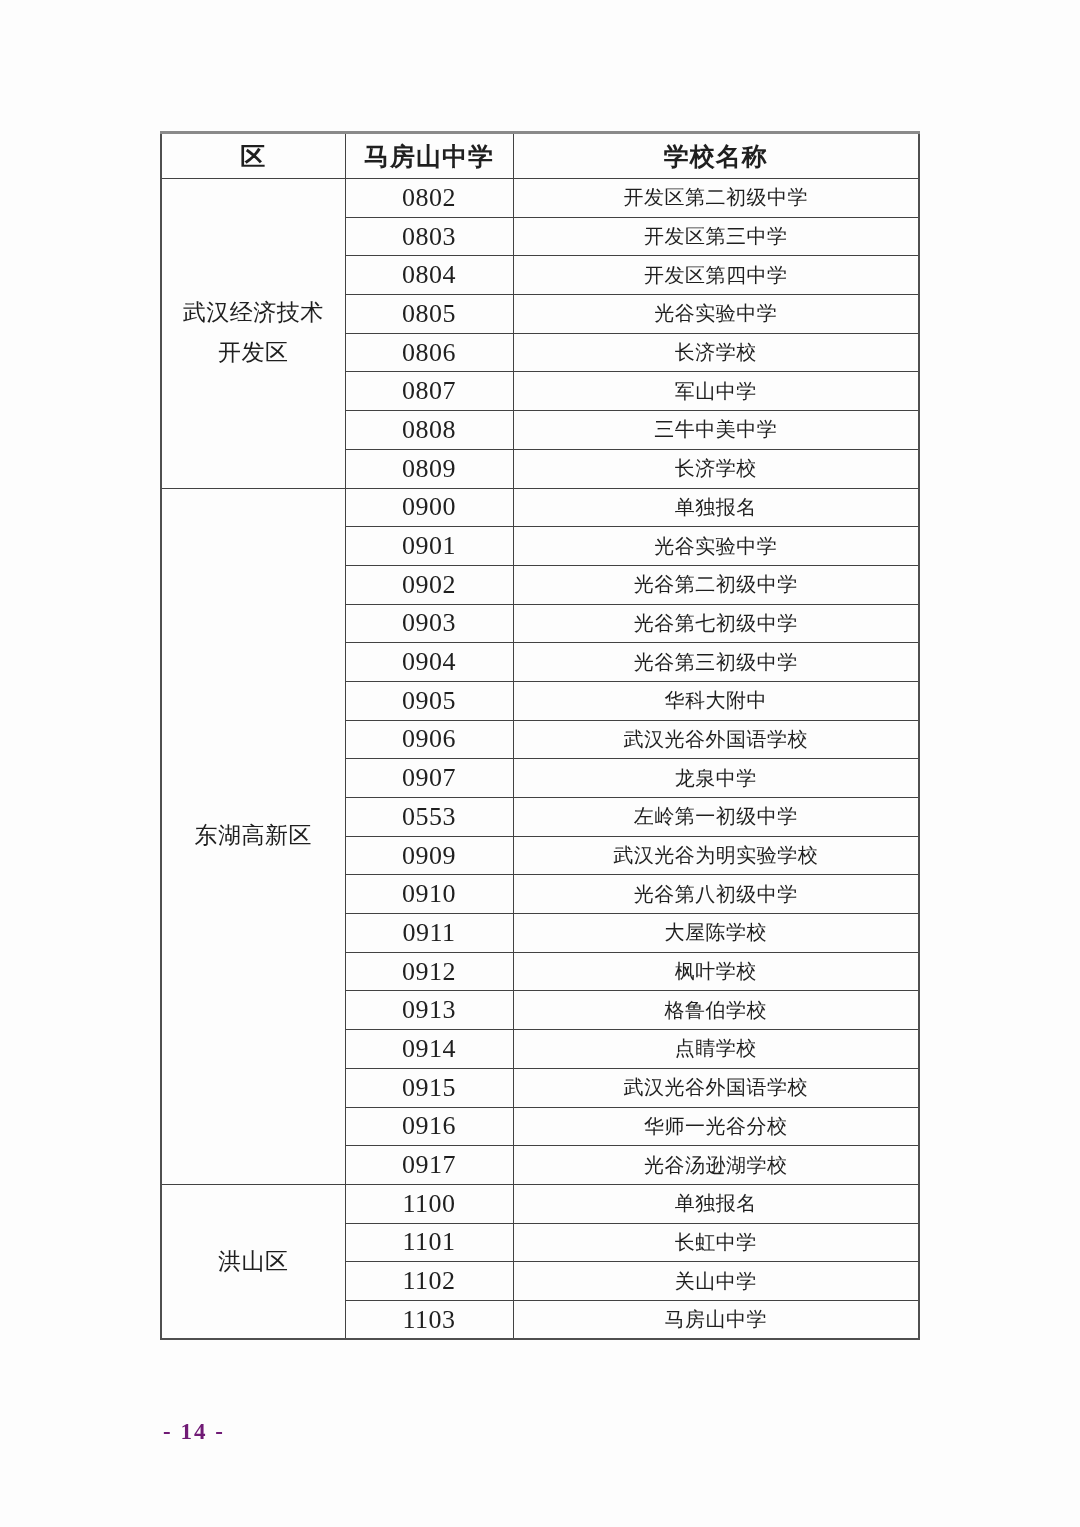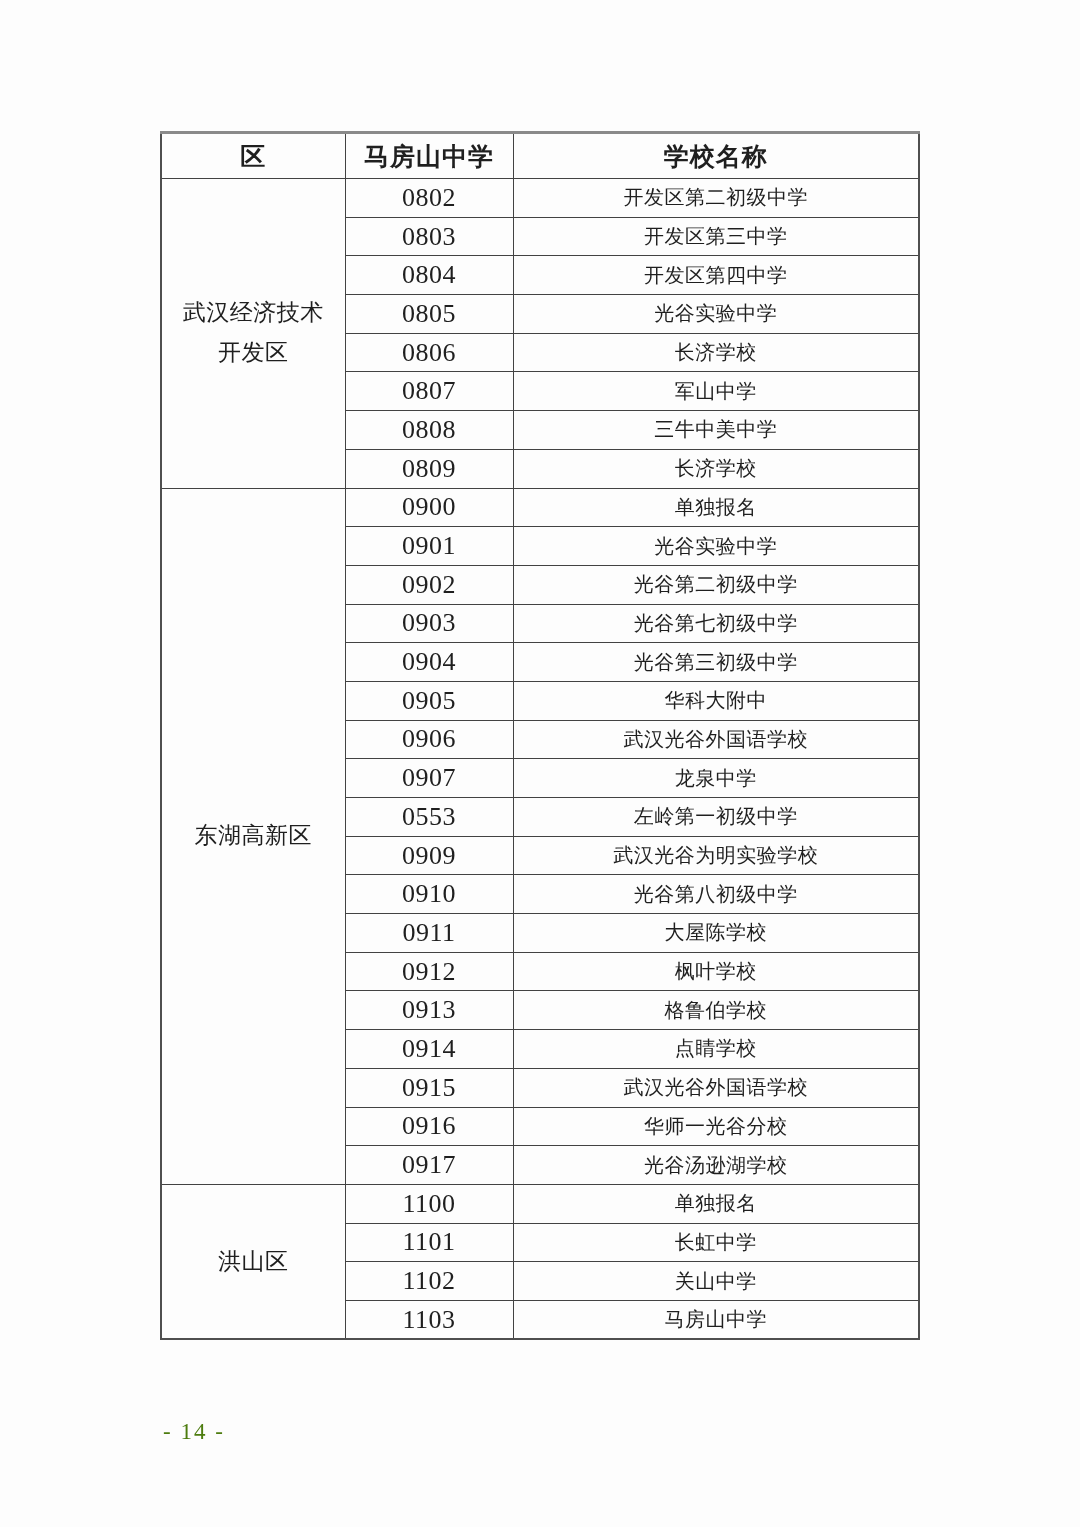--- a/index.html
+++ b/index.html
@@ -54,22 +54,23 @@
     line-height: 40px;
     padding: 16px 12px;
     letter-spacing: 0.5px;
     word-break: break-all;
   }
   .page-number {
     position: absolute;
     left: 163px;
     top: 1419px;
     font-size: 23px;
-    color: #4d7c0f;
+    color: #701a75;
     letter-spacing: 2px;
+    font-weight: bold;
   }
 </style>
 </head>
 <body>
 
 <div class="page">
 
   <table class="school-table">
     <colgroup>
       <col style="width:184px">

